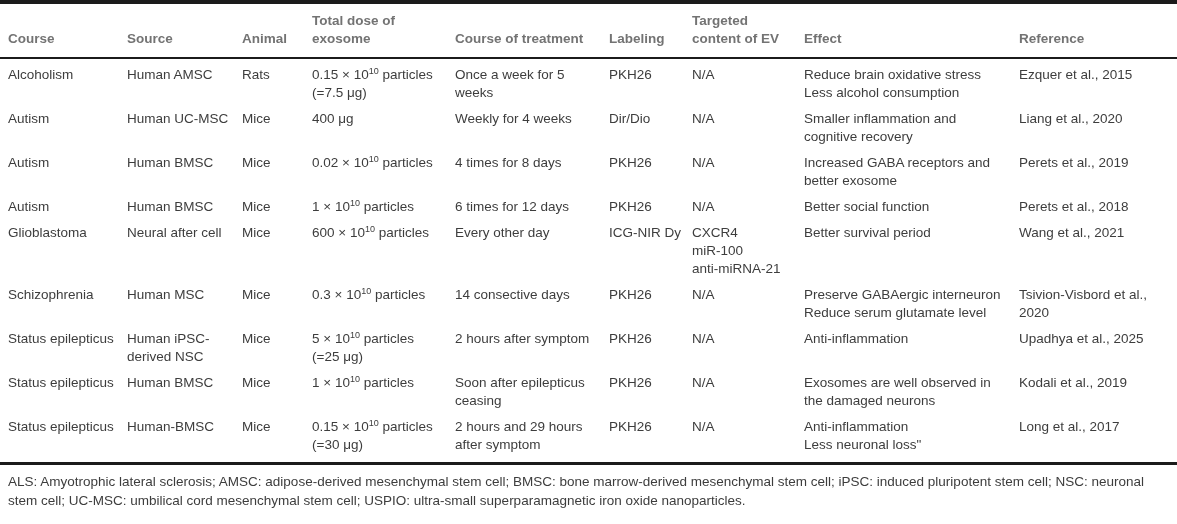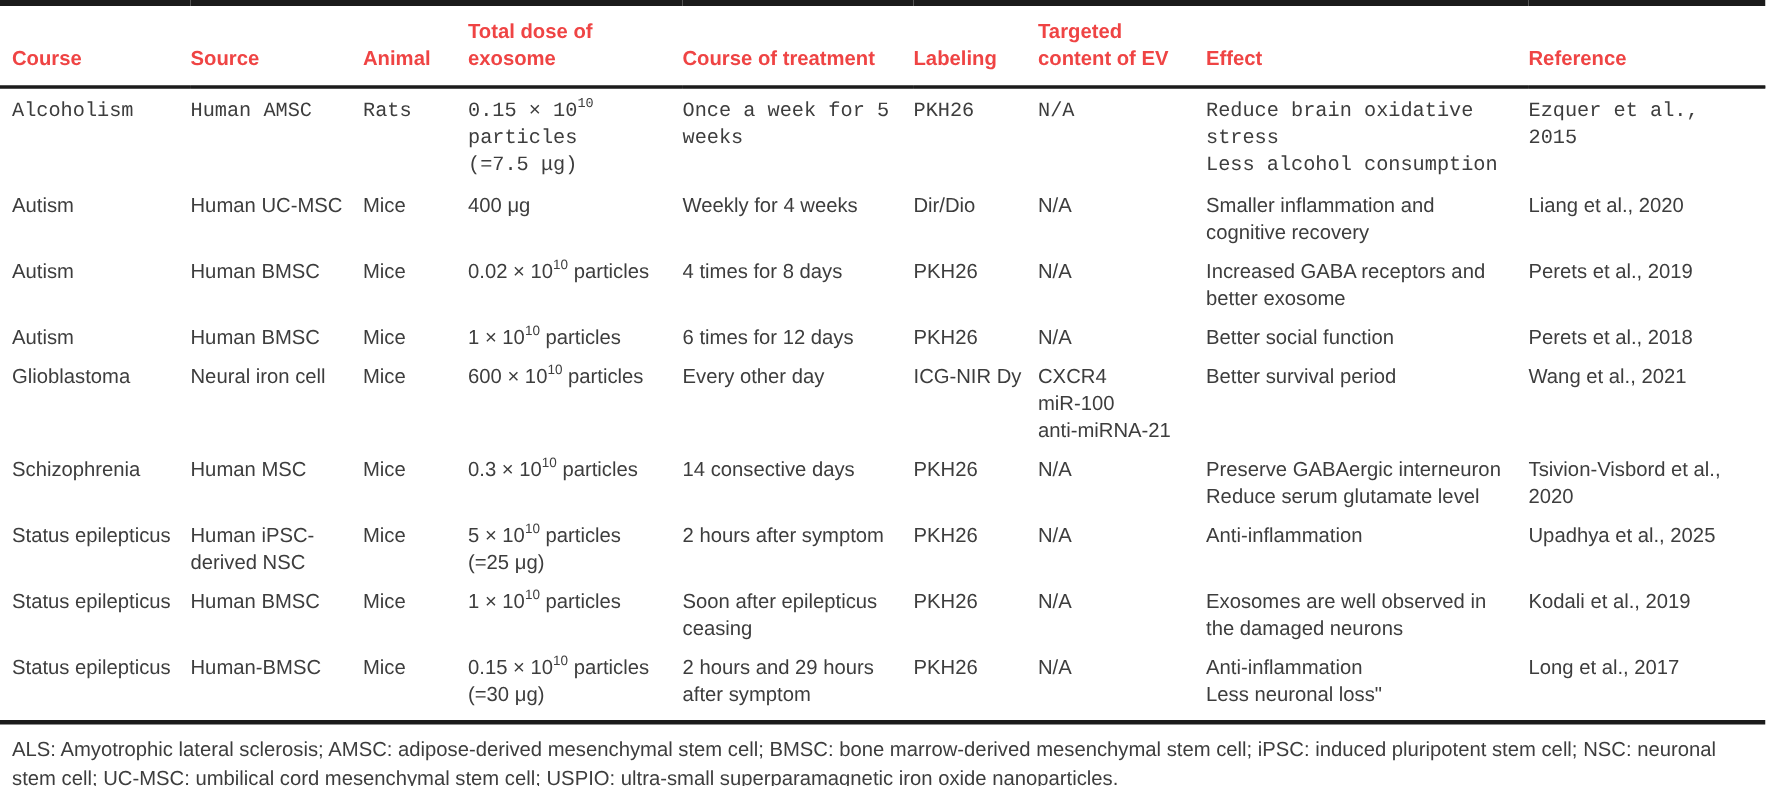--- a/index.html
+++ b/index.html
@@ -18,39 +18,39 @@
     width: 1177px;
     border-collapse: collapse;
     table-layout: fixed;
     border-top: 4px solid #1b1b1b;
   }
   table.data-table th {
     text-align: left;
     vertical-align: bottom;
     font-size: 13.5px;
     font-weight: bold;
-    color: #ef4444;
+    color: #737373;
     line-height: 18px;
     padding: 8px 10px 9px 0;
     white-space: pre-line;
     border-bottom: 2px solid #1b1b1b;
   }
   table.data-table td {
     vertical-align: top;
     font-size: 13.5px;
     color: #3d3d3d;
     line-height: 18px;
     padding: 4px 10px 4px 0;
     word-wrap: break-word;
   }
   table.data-table th:first-child,
   table.data-table td:first-child {
     padding-left: 8px;
   }
-  tbody tr:first-child td { padding-top: 7px; font-family: Liberation Mono, monospace; }
+  tbody tr:first-child td { padding-top: 7px; }
   tbody tr:last-child td { padding-bottom: 8px; }
   sup.exp {
     font-size: 9px;
     line-height: 0;
     vertical-align: super;
   }
   .footnote {
     border-top: 3px solid #1b1b1b;
     font-size: 13.5px;
     color: #3d3d3d;
@@ -166,21 +166,21 @@
           <td>
             <div>N/A</div>
           </td>
           <td>
             <div>Better social function</div>
           </td>
           <td>Perets et al., 2018</td>
         </tr>
         <tr>
           <td>Glioblastoma</td>
-          <td>Neural iron cell</td>
+          <td>Neural after cell</td>
           <td>Mice</td>
           <td>
             <div>600 × 10<sup class="exp">10</sup> particles</div>
           </td>
           <td>Every other day</td>
           <td>ICG-NIR Dy</td>
           <td>
             <div>CXCR4</div>
             <div>miR-100</div>
             <div>anti-miRNA-21</div>

